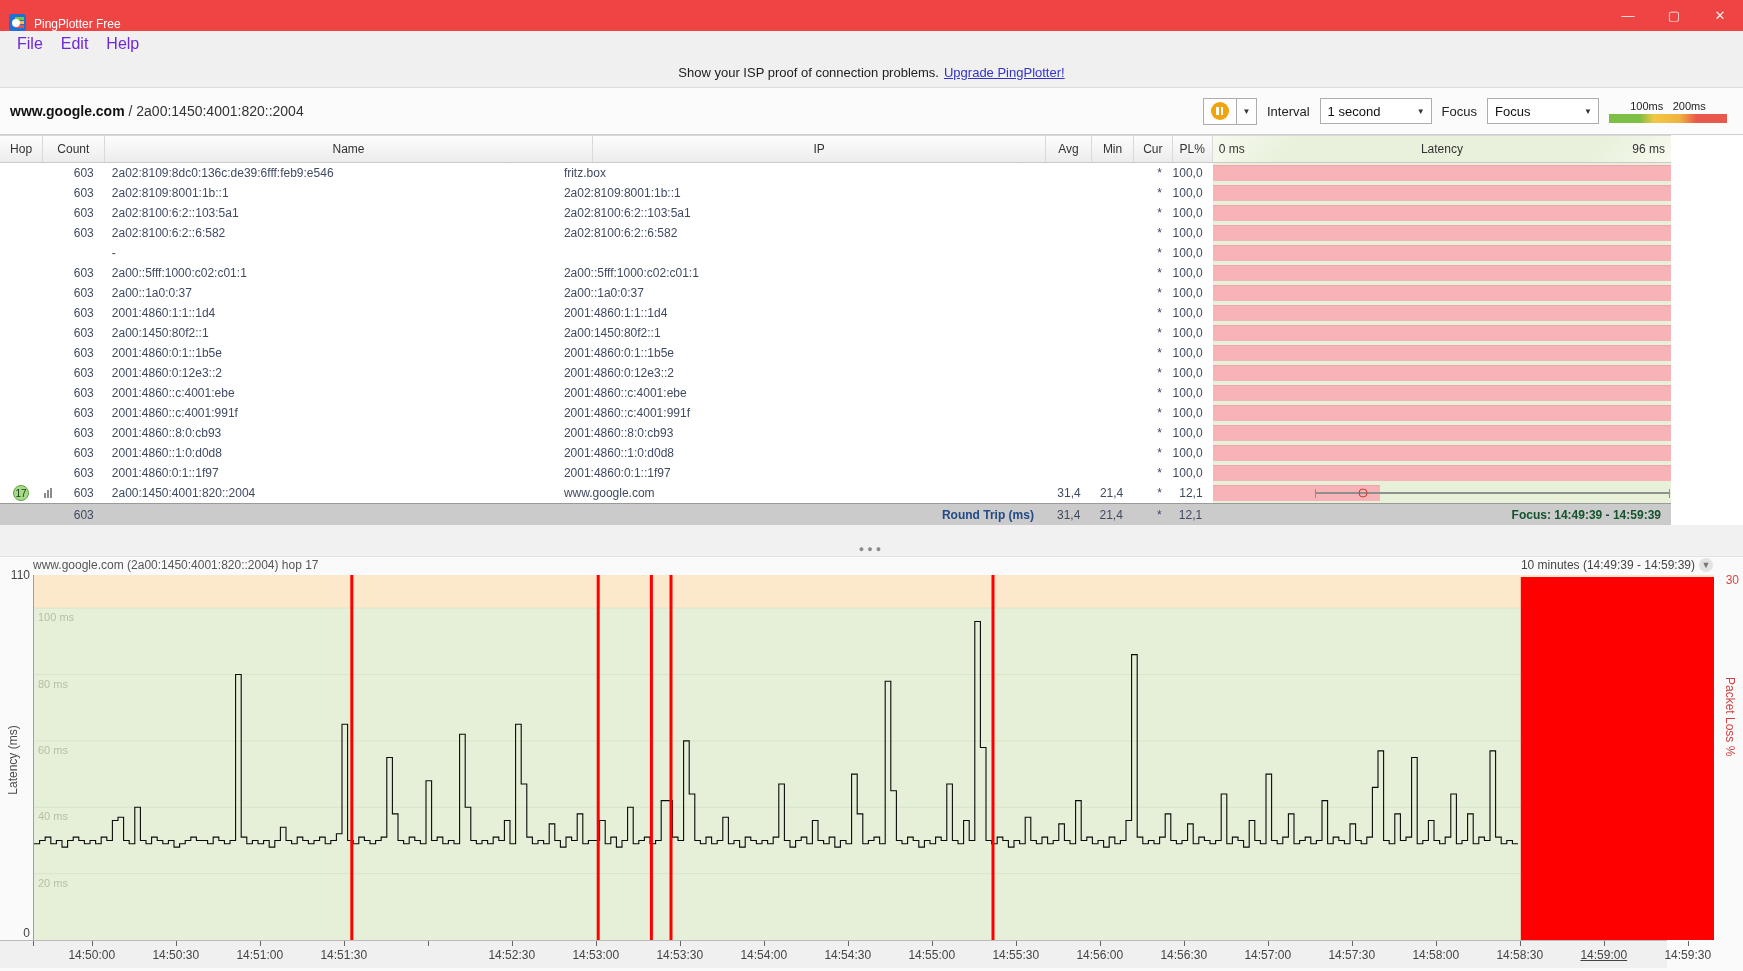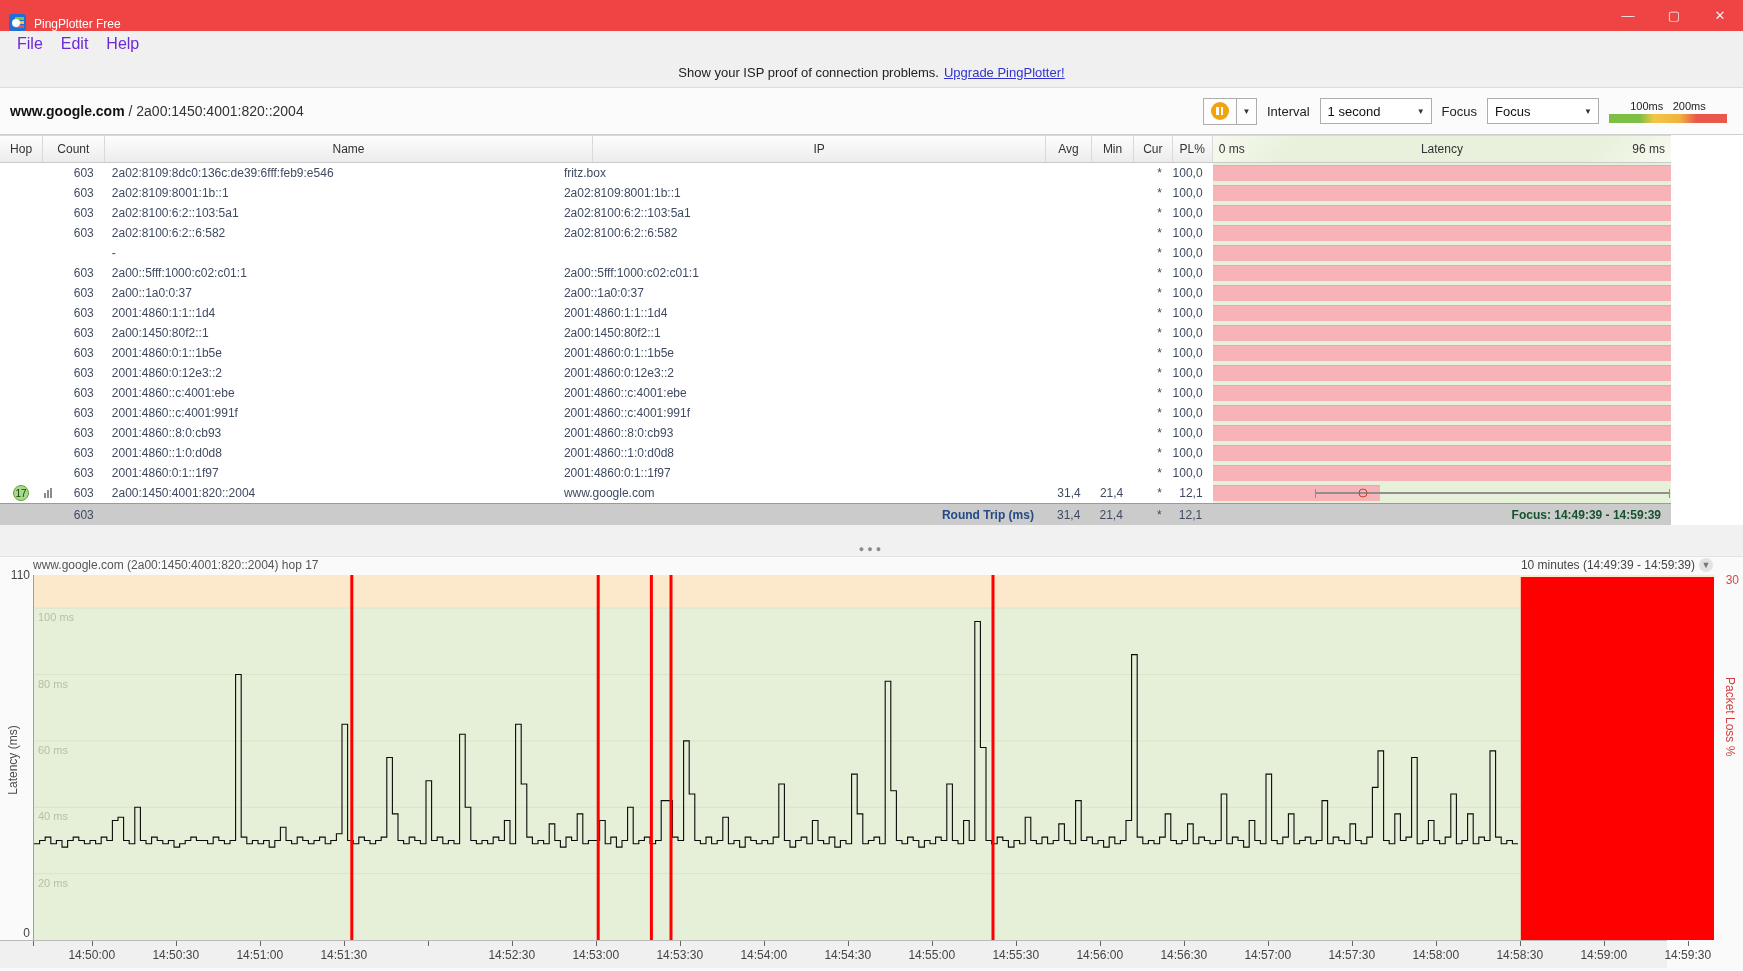--- a/index.html
+++ b/index.html
@@ -487,19 +487,19 @@
         <div class="xlab" style="left: 1183.8px;">14:56:30</div>
         <div class="xtick" style="left: 1267.8px;"></div>
         <div class="xlab" style="left: 1267.8px;">14:57:00</div>
         <div class="xtick" style="left: 1351.8px;"></div>
         <div class="xlab" style="left: 1351.8px;">14:57:30</div>
         <div class="xtick" style="left: 1435.8px;"></div>
         <div class="xlab" style="left: 1435.8px;">14:58:00</div>
         <div class="xtick" style="left: 1519.8px;"></div>
         <div class="xlab" style="left: 1519.8px;">14:58:30</div>
         <div class="xtick" style="left: 1603.8px;"></div>
-        <div class="xlab" style="left: 1603.8px;">14:59:00</div>
+        <div class="xlab" style="left: 1603.8px; text-decoration: underline;">14:59:00</div>
         <div class="xtick" style="left: 1687.8px;"></div>
         <div class="xlab" style="left: 1687.8px;">14:59:30</div>
       </div>
   </div>
 
 </div>
 
 </body></html>

